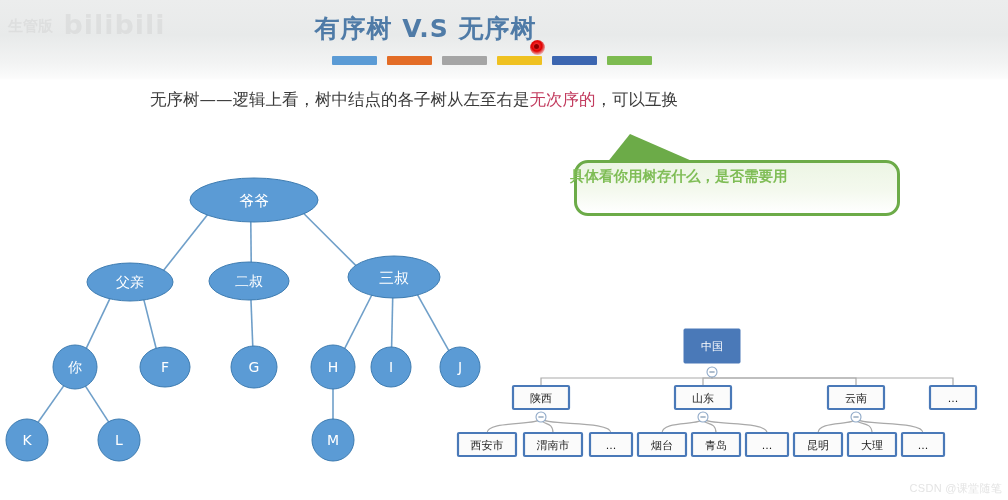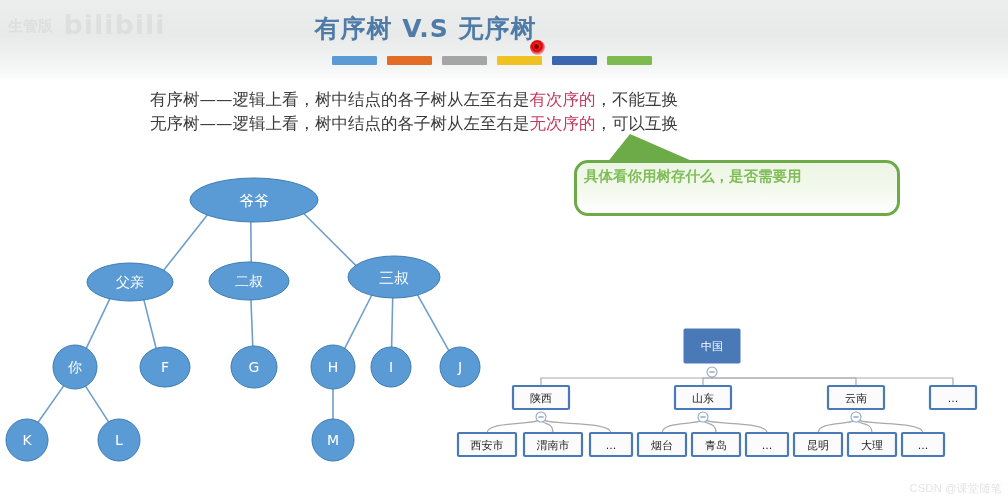--- a/index.html
+++ b/index.html
@@ -75,21 +75,21 @@
   .body-text .hl{color:#c23b5e;}
   
   .callout-wrap{position:absolute;left:570px;top:138px;width:340px;height:88px;}
   .callout-box{
     position:absolute;left:4px;top:22px;width:326px;height:56px;
     border:3px solid #6cab48;border-radius:14px;
     background:linear-gradient(180deg,#ecf5e4 0%,#f4f9ee 55%,#ffffff 100%);
     box-sizing:border-box;
   }
   .callout-text{
-    position:absolute;left:14px;top:28px;width:308px;
+    position:absolute;left:0;top:28px;width:308px;
     color:#7fbd56;
     font-size:14.5px;line-height:21px;font-weight:bold;
     font-family:"DejaVu Sans","Liberation Sans",sans-serif;
     white-space:nowrap;
   }
   
   svg.layer{position:absolute;left:0;top:0;width:1008px;height:500px;overflow:visible;}
   .ntext{
     fill:#ffffff;font-family:"DejaVu Sans","Liberation Sans",sans-serif;
     text-anchor:middle;dominant-baseline:middle;
@@ -120,23 +120,20 @@
       <div class="bar" style="background: rgb(227, 108, 38);"></div>
       <div class="bar" style="background: rgb(165, 165, 165);"></div>
       <div class="bar" style="background: rgb(239, 193, 33);"></div>
       <div class="bar" style="background: rgb(60, 102, 176);"></div>
       <div class="bar" style="background: rgb(125, 187, 80);"></div>
     </div>
 
   <div class="cursor-dot" id="cursor-dot" style="left: 530px; top: 40px;"></div>
 
   <div class="body-text">
-    <div>
-      <span>有序树——逻辑上看，树中结点的各子树从左至右是</span><span class="hl">有次序的</span><span>，不能互换</span>
-    </div>
     <div>
       <span>无序树——逻辑上看，树中结点的各子树从左至右是</span><span class="hl">无次序的</span><span>，可以互换</span>
     </div>
   </div>
 
   <div class="callout-wrap">
     <svg class="layer" style="left:0;top:0;width:340px;height:88px;" viewBox="0 0 340 88">
       <polygon points="28,36 60,-4 138,30 128,44" fill="#6cab48"></polygon>
     </svg>
     <div class="callout-box"></div>

